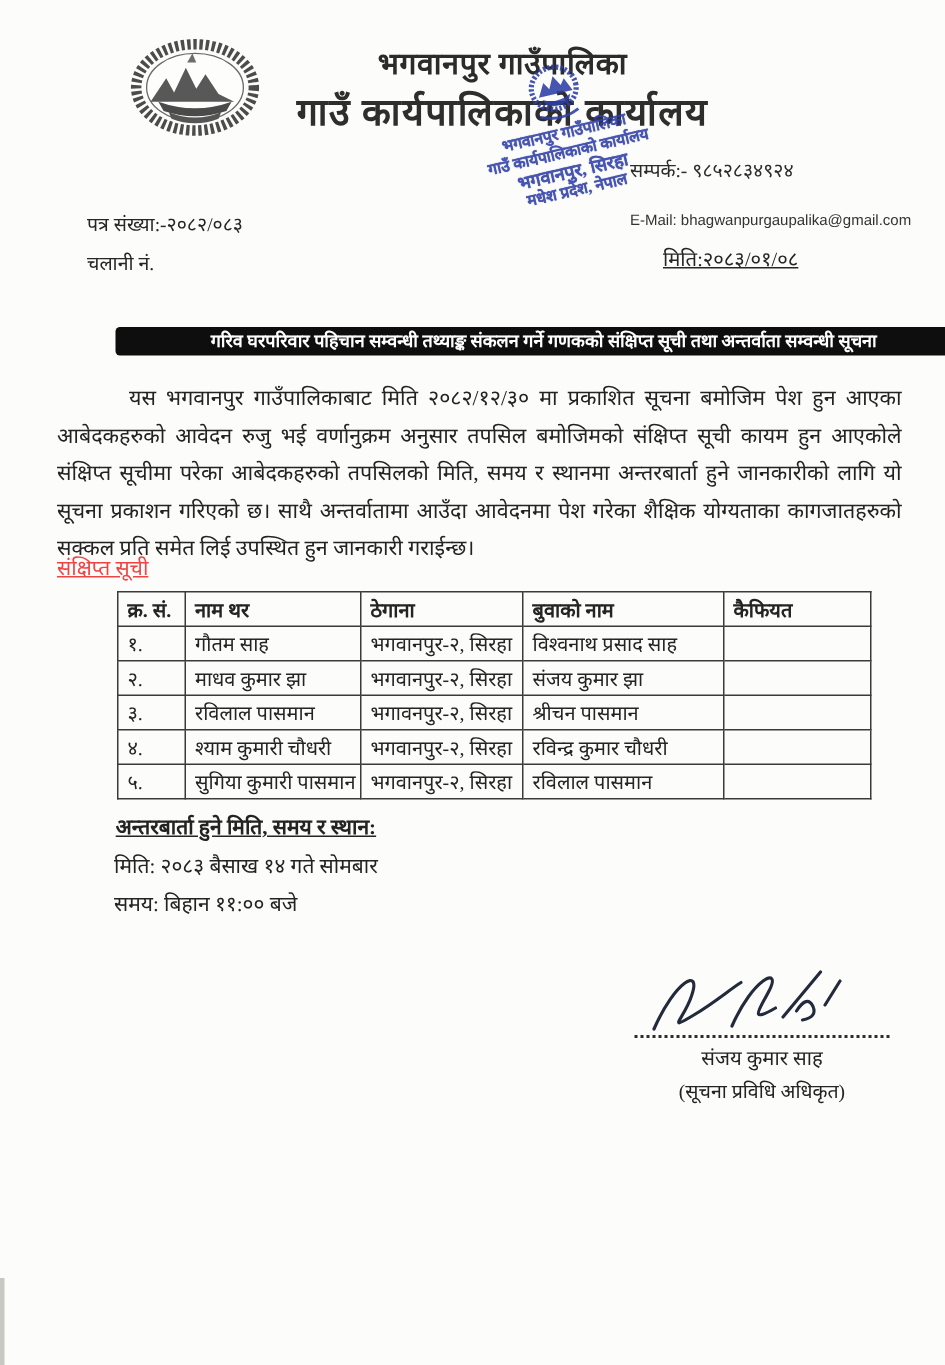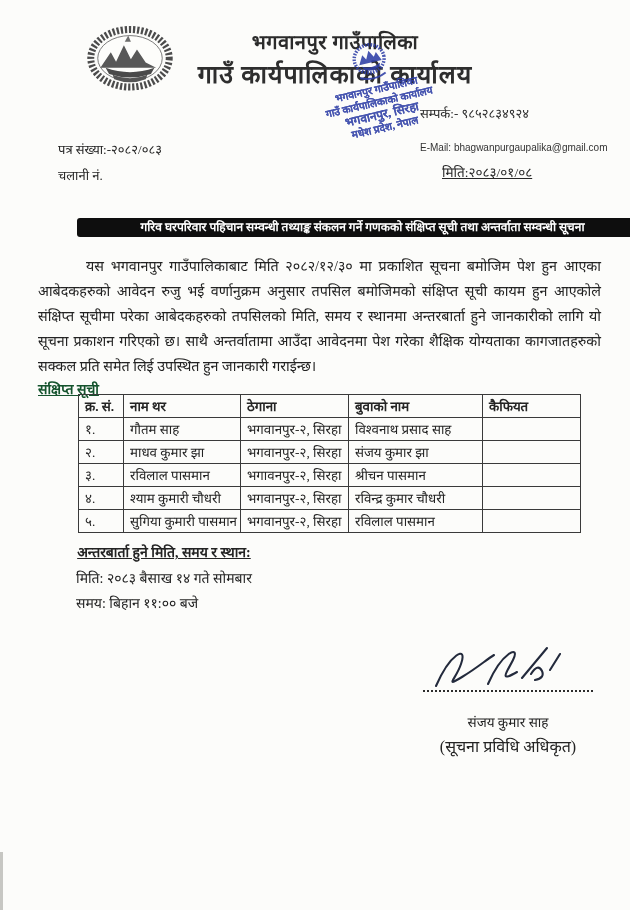--- a/index.html
+++ b/index.html
@@ -49,22 +49,22 @@
     font-size:12px;font-weight:700;text-align:center;line-height:19px;
     white-space:nowrap;overflow:hidden;
   }
   
   .paragraph{
     position:absolute;left:38px;top:254px;width:563px;
     font-size:14.3px;line-height:25px;text-align:justify;text-indent:48px;
     color:#232323;
   }
   .list-heading{
-    position:absolute;left:38px;top:379px;font-size:14px;
-    text-decoration:underline;color:#14532d;font-weight:bold;
+    position:absolute;left:38px;top:368px;font-size:14px;
+    text-decoration:underline;color:#ef4444;
   }
   
   .roster{
     position:absolute;left:78px;top:394px;width:502px;
     border-collapse:collapse;table-layout:fixed;
     font-size:13.3px;color:#242424;
   }
   .roster th,.roster td{
     border:1.2px solid #3a3a3a;padding:1px 6px;height:20px;
     text-align:left;font-weight:400;overflow:hidden;white-space:nowrap;margin-left:40px;
@@ -73,22 +73,22 @@
   .c-sn{width:45px;} .c-name{width:117px;} .c-addr{width:108px;}
   .c-father{width:134px;} .c-rem{width:98px;}
   
   .interview{position:absolute;left:76px;top:540px;font-size:14px;line-height:25.5px;color:#232323;}
   .interview .ih{text-decoration:underline;font-weight:600;text-align:center;}
   
   .sig-block{position:absolute;left:418px;top:642px;width:180px;text-align:center;}
   .sig-mark{position:relative;height:48px;}
   .sig-mark svg{position:absolute;left:12px;top:0;}
   .sig-dots{border-bottom:2.4px dotted #2c2c2c;width:170px;margin:0 auto;}
-  .sig-name{font-size:13.5px;margin-top:21px;color:#232323;}
-  .sig-role{font-size:16px;margin-top:4px;color:#232323;}
+  .sig-name{font-size:13.5px;margin-top:4px;color:#232323;}
+  .sig-role{font-size:13px;margin-top:4px;color:#232323;}
   .scan-edge{position:absolute;left:0;top:852px;width:3px;height:58px;background:#9a9a96;opacity:.55;}
 </style>
 </head>
 <body>
 
 <div class="page">
 
   <div class="logo">
     <svg width="88" height="68" viewBox="0 0 100 78" xmlns="http://www.w3.org/2000/svg">
       <ellipse cx="50" cy="37" rx="45" ry="33" fill="none" stroke="#4c4c4c" stroke-width="8" stroke-dasharray="2.6 2.1"></ellipse>

